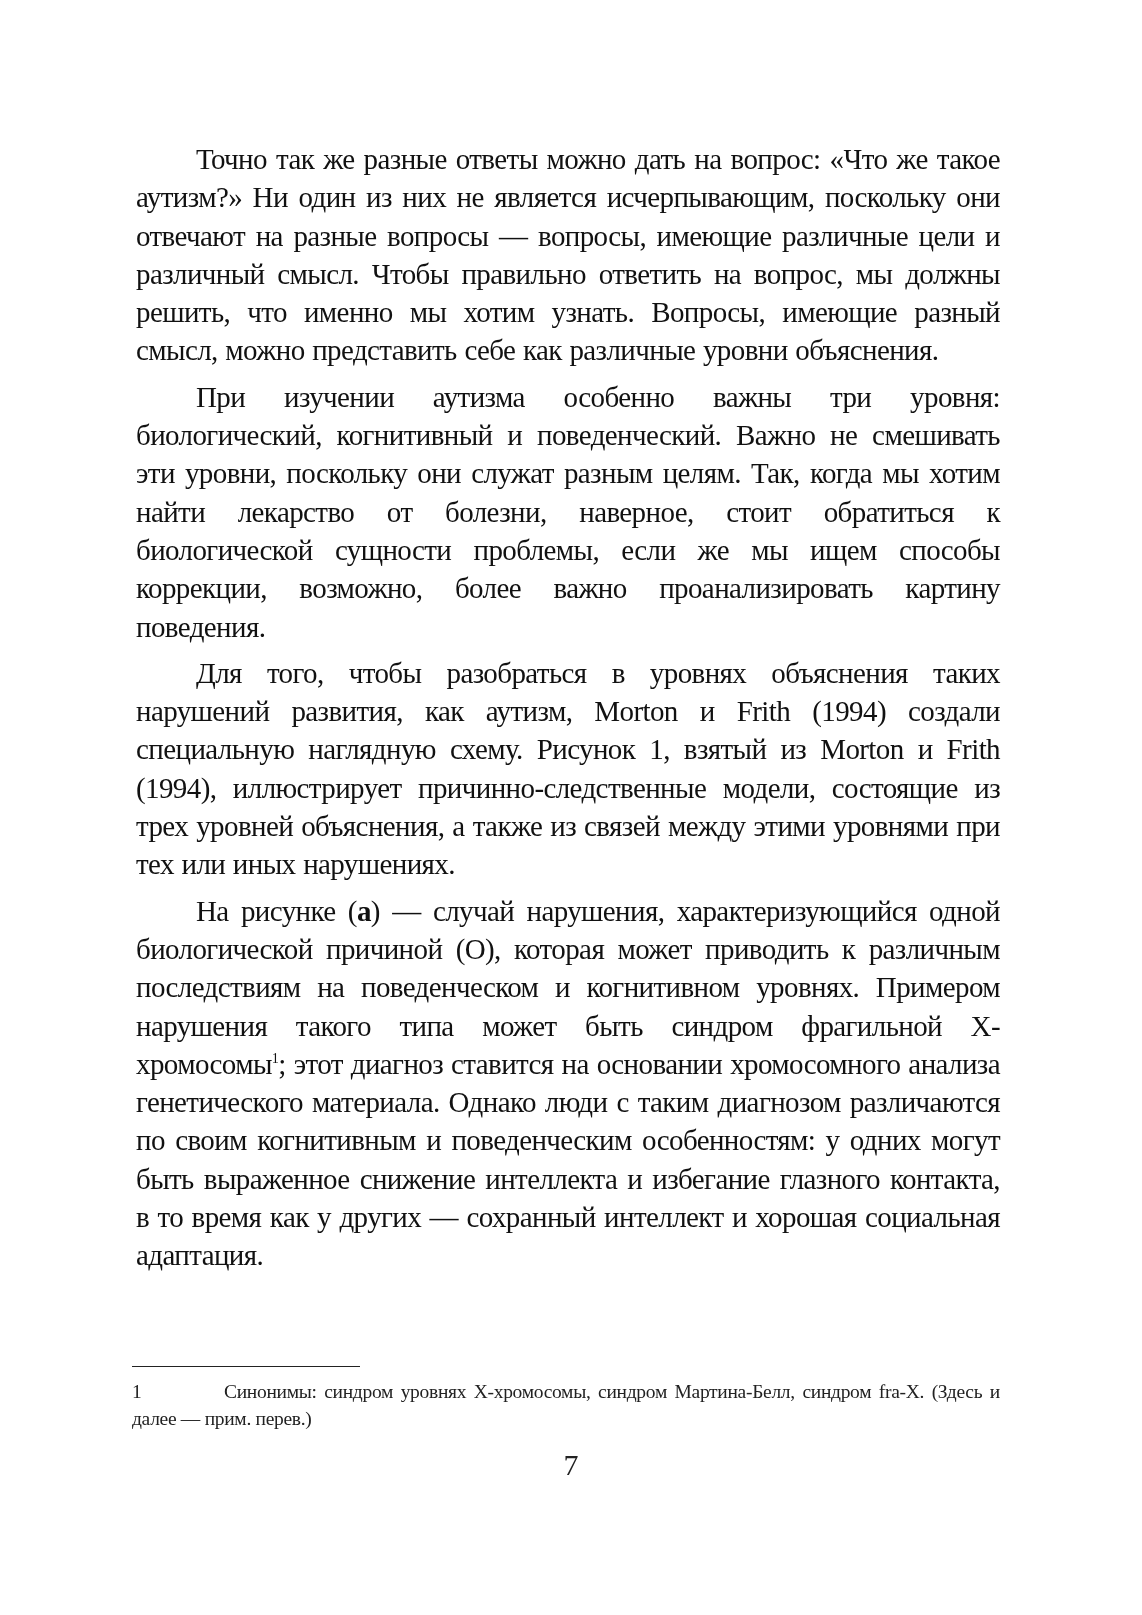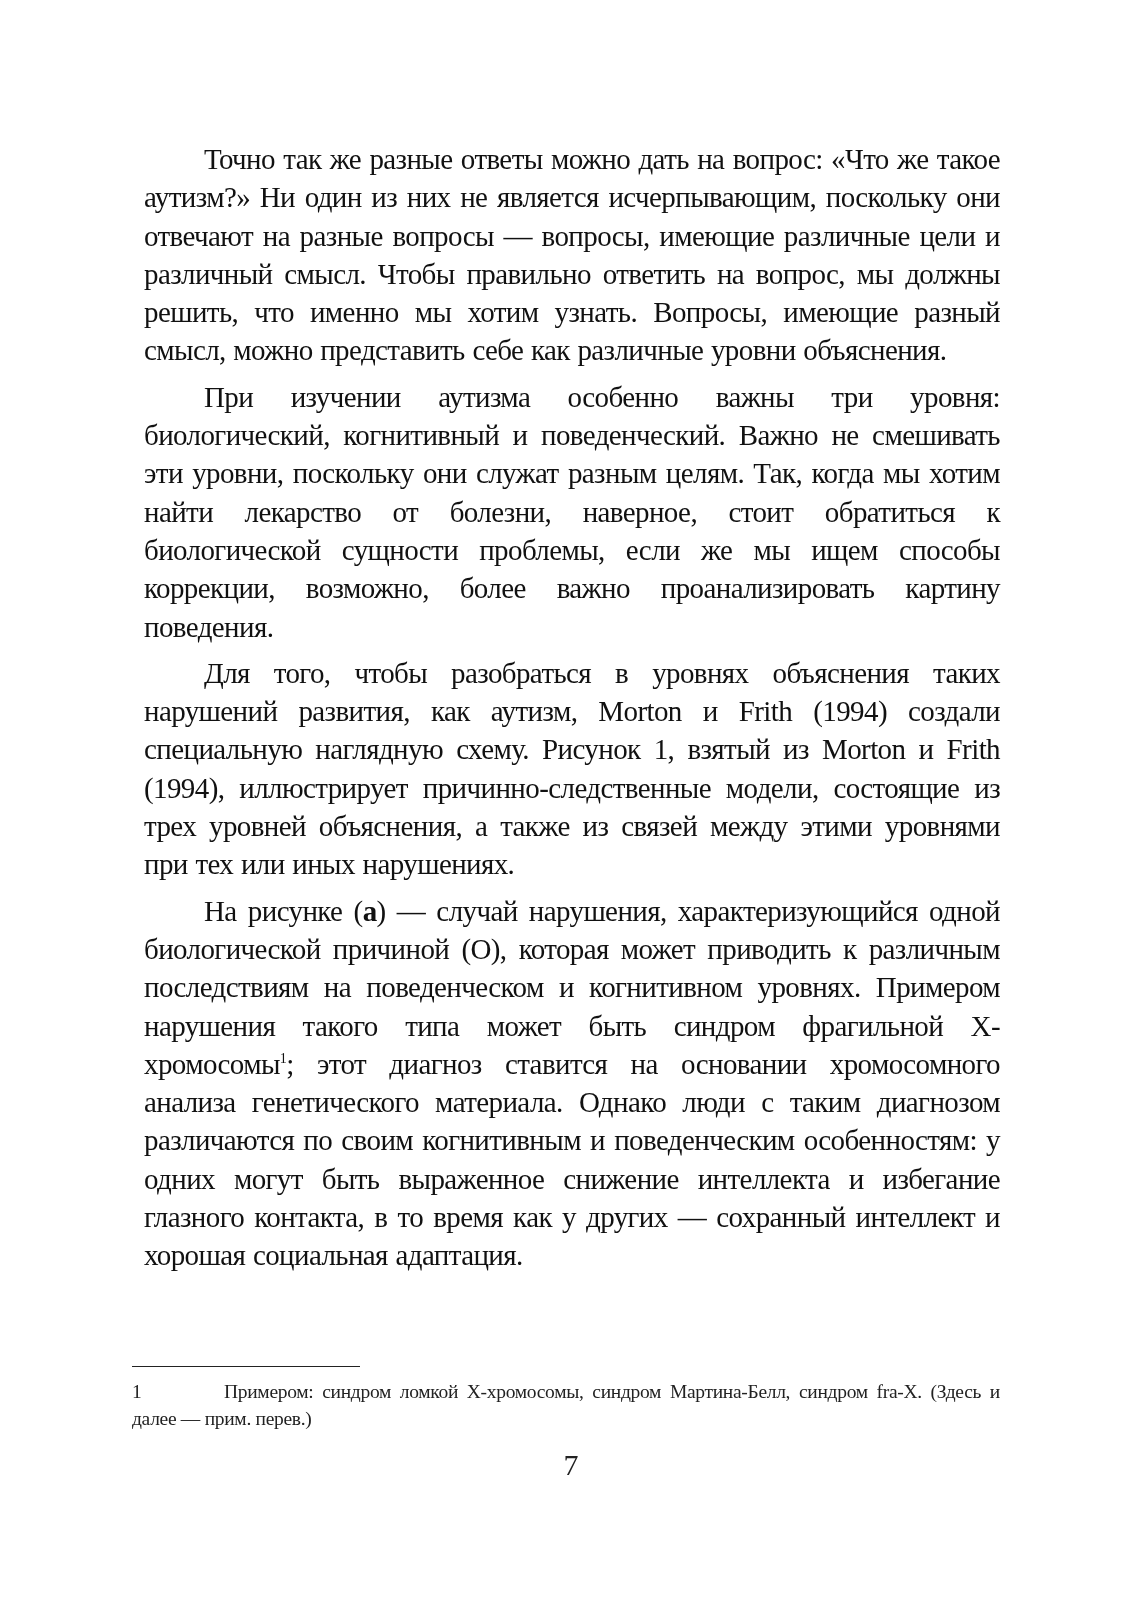--- a/index.html
+++ b/index.html
@@ -1,31 +1,31 @@
 <!DOCTYPE html>
 <html><head>
 <meta charset="utf-8">
 <style>
   html, body { margin:0; padding:0; background:#ffffff; }
   body { width:1142px; height:1615px; position:relative; overflow:hidden; }
   .page { position:absolute; left:132px; top:140px; width:868px; color:#111; font-family:"Liberation Serif", serif; }
-  .para { font-size:29px; line-height:38.3px; text-align:justify; text-indent:60px; margin:0 0 8px 12px; letter-spacing:-0.6px; word-spacing:1px; transform:scaleX(1); }
+  .para { font-size:29px; line-height:38.3px; text-align:justify; text-indent:60px; margin:0 0 8px 4px; letter-spacing:-0.6px; word-spacing:1px; transform:scaleX(1); }
   .para b { font-weight:bold; }
   sup { font-size:14px; line-height:0; vertical-align:super; }
   .fn-rule { position:absolute; left:132px; top:1366px; width:228px; height:0; border-top:1.5px solid #222; }
   .footnote { position:absolute; left:132px; top:1378px; width:868px; font-family:"Liberation Serif", serif; font-size:19.5px; line-height:27px; color:#222; text-align:justify; letter-spacing:-0.3px; }
   .fn-num { display:inline-block; width:92px; }
   .page-number { position:absolute; left:0; width:1142px; top:1448px; text-align:center; font-family:"Liberation Serif", serif; font-size:30px; color:#222; }
 </style>
 </head>
 <body>
 
 <div class="page">
   <p class="para">Точно так же разные ответы можно дать на вопрос: «Что же такое аутизм?» Ни один из них не является исчерпывающим, поскольку они отвечают на разные вопросы — вопросы, имеющие различные цели и различный смысл. Чтобы правильно ответить на вопрос, мы должны решить, что именно мы хотим узнать. Вопросы, имеющие разный смысл, можно представить себе как различные уровни объяснения.</p>
   <p class="para">При изучении аутизма особенно важны три уровня: биологический, когнитивный и поведенческий. Важно не смешивать эти уровни, поскольку они служат разным целям. Так, когда мы хотим найти лекарство от болезни, наверное, стоит обратиться к биологической сущности проблемы, если же мы ищем способы коррекции, возможно, более важно проанализировать картину поведения.</p>
   <p class="para">Для того, чтобы разобраться в уровнях объяснения таких нарушений развития, как аутизм, Morton и Frith (1994) создали специальную наглядную схему. Рисунок 1, взятый из Morton и Frith (1994), иллюстрирует причинно-следственные модели, состоящие из трех уровней объяснения, а также из связей между этими уровнями при тех или иных нарушениях.</p>
   <p class="para"><span>На рисунке (</span><b>а</b><span>) — случай нарушения, характеризующийся одной биологической причиной (О), которая может приводить к различным последствиям на поведенческом и когнитивном уровнях. Примером нарушения такого типа может быть синдром фрагильной Х-хромосомы</span><sup>1</sup><span>; этот диагноз ставится на основании хромосомного анализа генетического материала. Однако люди с таким диагнозом различаются по своим когнитивным и поведенческим особенностям: у одних могут быть выраженное снижение интеллекта и избегание глазного контакта, в то время как у других — сохранный интеллект и хорошая социальная адаптация.</span></p>
 </div>
 
 <div class="fn-rule"></div>
-<div class="footnote"><span class="fn-num">1</span><span>Примером: синдром ломкой Х-хромосомы, синдром Мартина-Белл, синдром fra-X. (Здесь и далее — прим. перев.)</span></div>
+<div class="footnote"><span class="fn-num">1</span><span>Синонимы: синдром уровнях Х-хромосомы, синдром Мартина-Белл, синдром fra-X. (Здесь и далее — прим. перев.)</span></div>
 
 <div class="page-number">7</div>
 
 </body></html>

